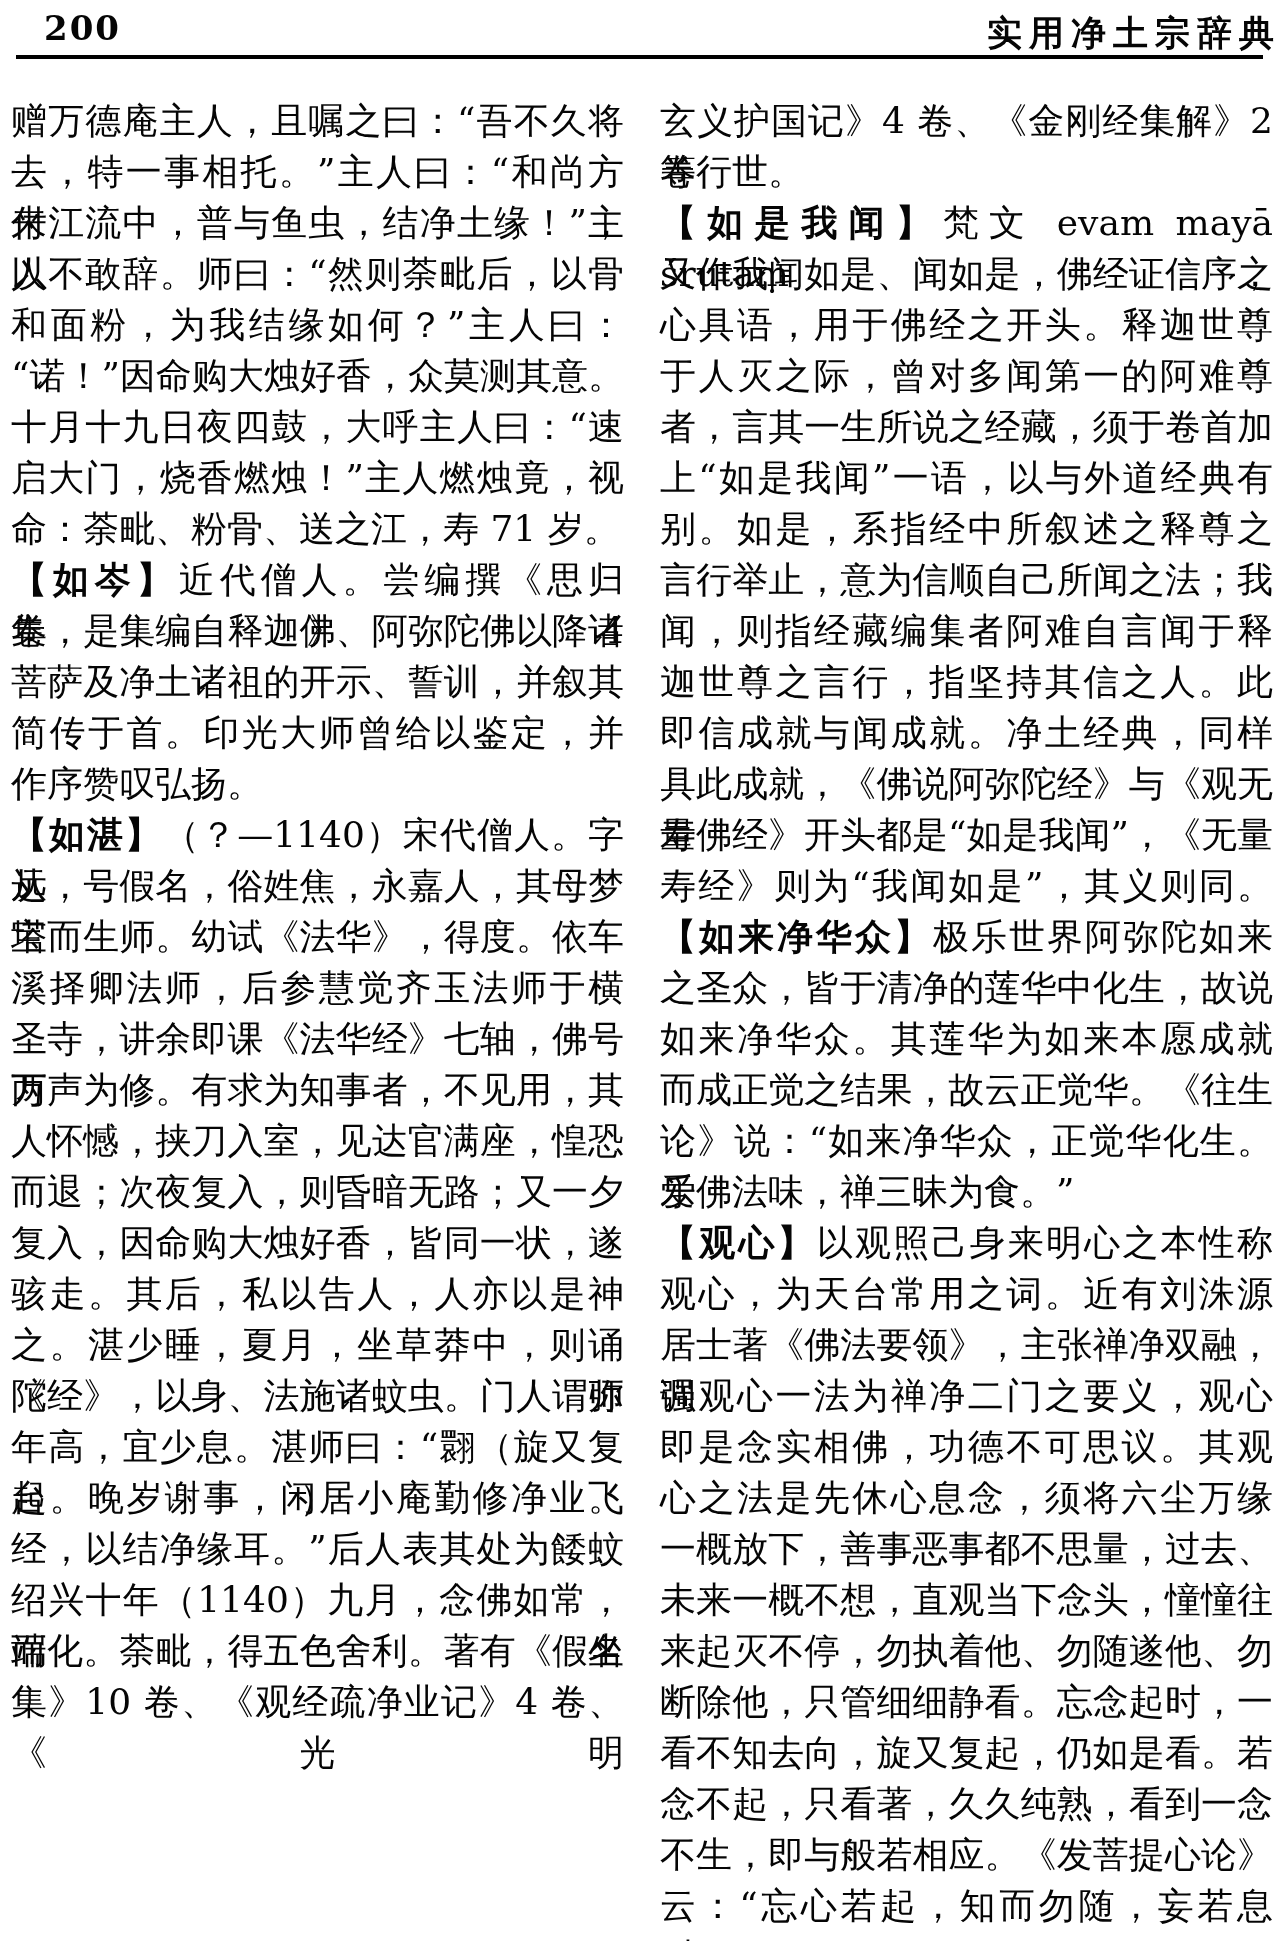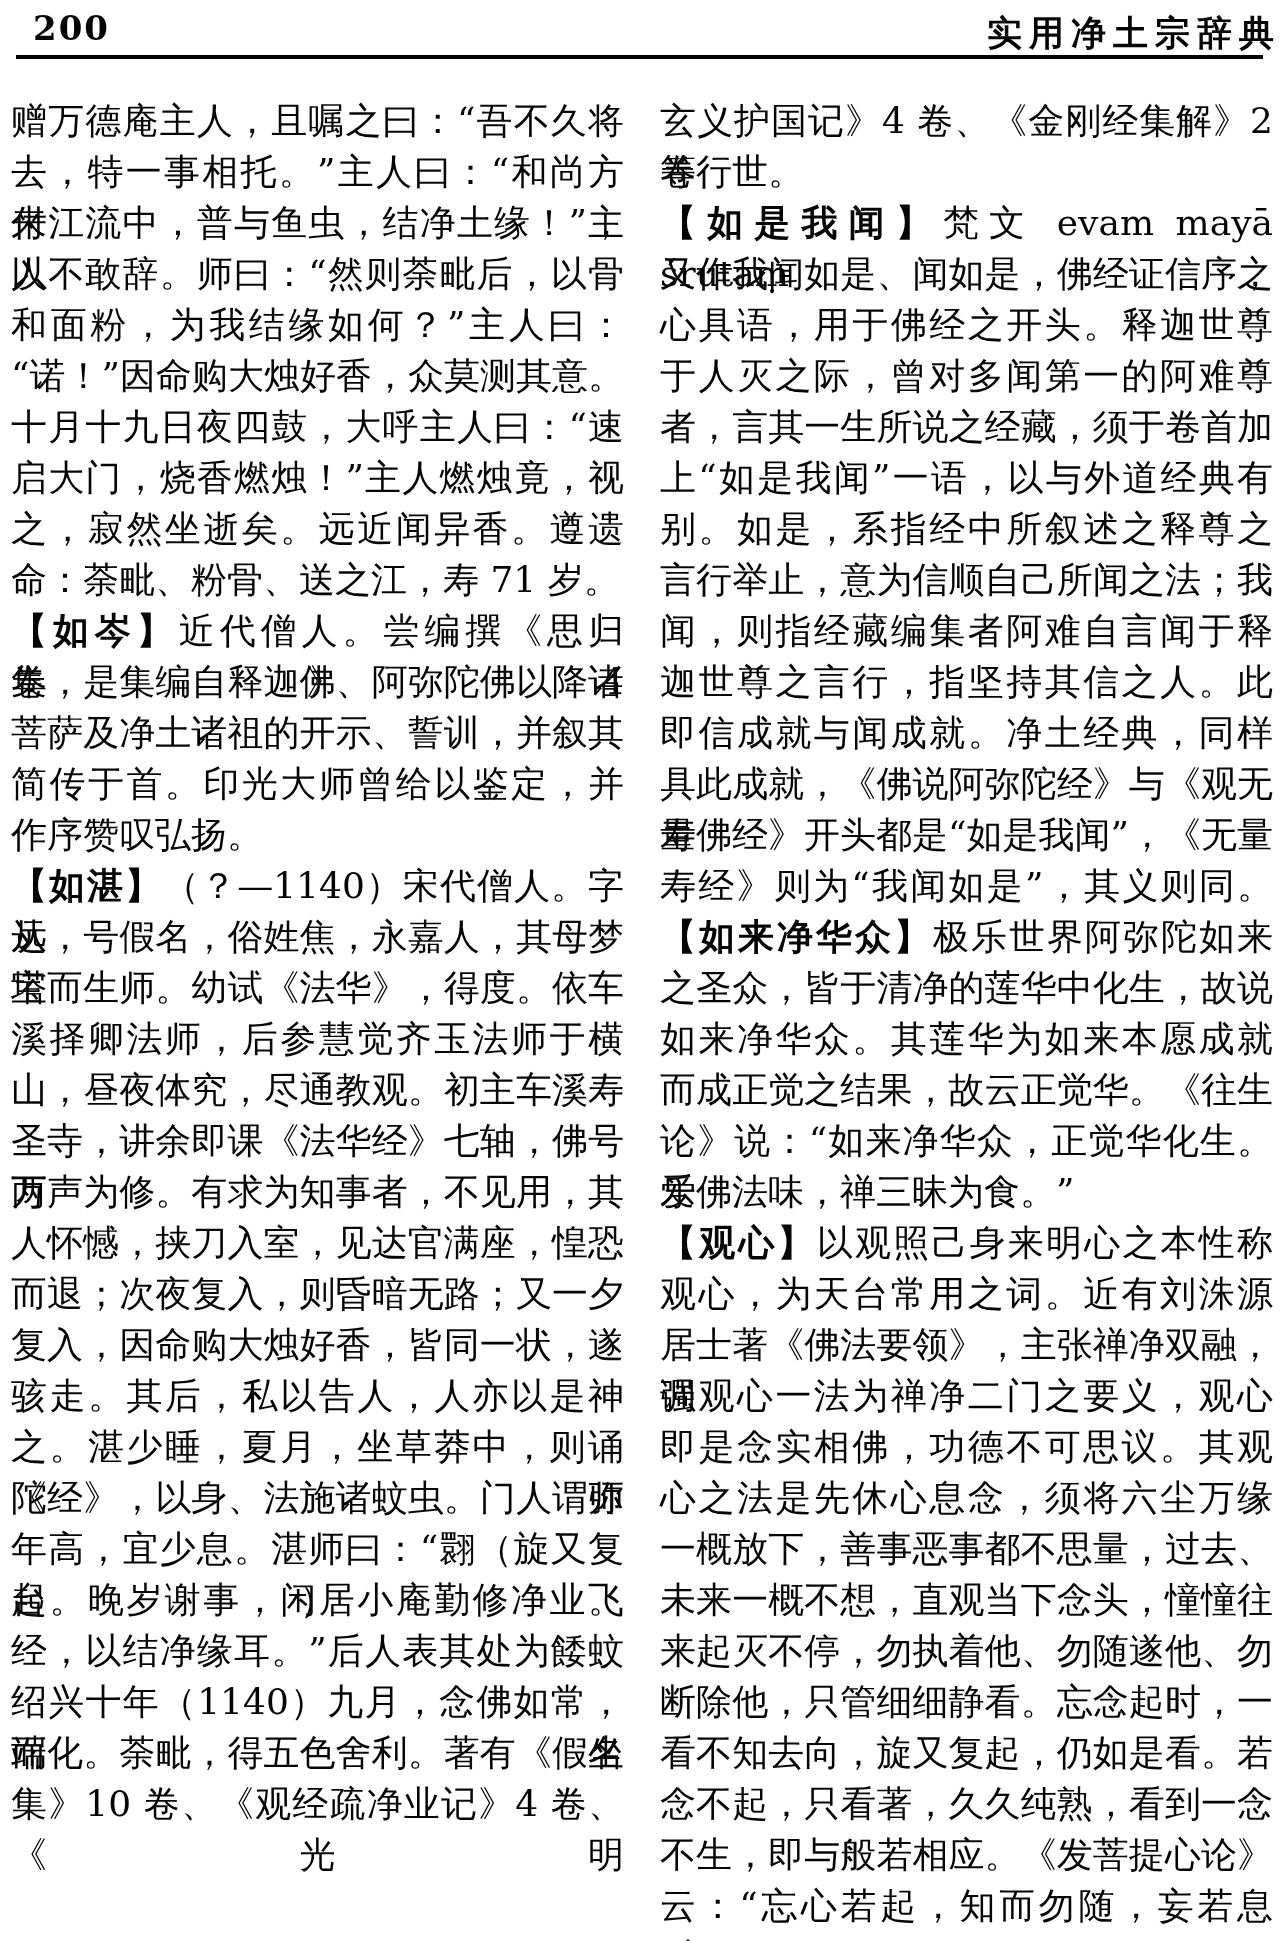--- a/index.html
+++ b/index.html
@@ -3,21 +3,21 @@
 <meta charset="utf-8">
 <style>
   html,body{margin:0;padding:0;}
   body{
     width:1281px;height:1941px;position:relative;
     background:#ffffff;color:#050505;
     font-family:"DejaVu Serif","Liberation Serif",serif;
     overflow:hidden;
   }
   .pagenum{
-    position:absolute;left:33px;top:8px;
+    position:absolute;left:44px;top:8px;
     font-size:34px;font-weight:bold;letter-spacing:2px;
   }
   .pagetitle{
     position:absolute;left:0;top:10px;width:1281px;
     text-align:right;font-size:35px;font-weight:bold;letter-spacing:7px;
   }
   .rule{
     position:absolute;left:16px;top:55px;width:1247px;height:4px;
     background:#000;
   }
@@ -48,32 +48,30 @@
 
 <div class="col col-left">
     <div class="line">赠万德庵主人，且嘱之曰：“吾不久将</div>
     <div class="line">去，特一事相托。”主人曰：“和尚方来，</div>
     <div class="line">付江流中，普与鱼虫，结净土缘！”主人</div>
     <div class="line">以不敢辞。师曰：“然则荼毗后，以骨</div>
     <div class="line">和面粉，为我结缘如何？”主人曰：</div>
     <div class="line">“诺！”因命购大烛好香，众莫测其意。</div>
     <div class="line">十月十九日夜四鼓，大呼主人曰：“速</div>
     <div class="line">启大门，烧香燃烛！”主人燃烛竟，视</div>
-    <div class="line">之，寂然坐逝矣。远近闻异香。遵遗</div>
     <div class="line nojust">命：荼毗、粉骨、送之江，寿 71 岁。</div>
     <div class="line"><span class="hw">【如岑】</span>近代僧人。尝编撰《思归集》4</div>
     <div class="line">卷，是集编自释迦佛、阿弥陀佛以降诸</div>
     <div class="line">菩萨及净土诸祖的开示、誓训，并叙其</div>
     <div class="line">简传于首。印光大师曾给以鉴定，并</div>
     <div class="line nojust">作序赞叹弘扬。</div>
     <div class="line"><span class="hw">【如湛】</span>（？—1140）宋代僧人。字从</div>
     <div class="line">远，号假名，俗姓焦，永嘉人，其母梦宝</div>
     <div class="line">塔而生师。幼试《法华》，得度。依车</div>
     <div class="line">溪择卿法师，后参慧觉齐玉法师于横</div>
-    <div class="line">山，昼夜体究，尽通教观。初主车溪寿</div>
     <div class="line">圣寺，讲余即课《法华经》七轴，佛号两</div>
     <div class="line">万声为修。有求为知事者，不见用，其</div>
     <div class="line">人怀憾，挟刀入室，见达官满座，惶恐</div>
     <div class="line">而退；次夜复入，则昏暗无路；又一夕</div>
     <div class="line">复入，因命购大烛好香，皆同一状，遂</div>
     <div class="line">骇走。其后，私以告人，人亦以是神</div>
     <div class="line">之。湛少睡，夏月，坐草莽中，则诵《弥</div>
     <div class="line">陀经》，以身、法施诸蚊虫。门人谓师</div>
     <div class="line">年高，宜少息。湛师曰：“翾（旋又复起）飞</div>
     <div class="line">台。晚岁谢事，闲居小庵勤修净业。</div>

